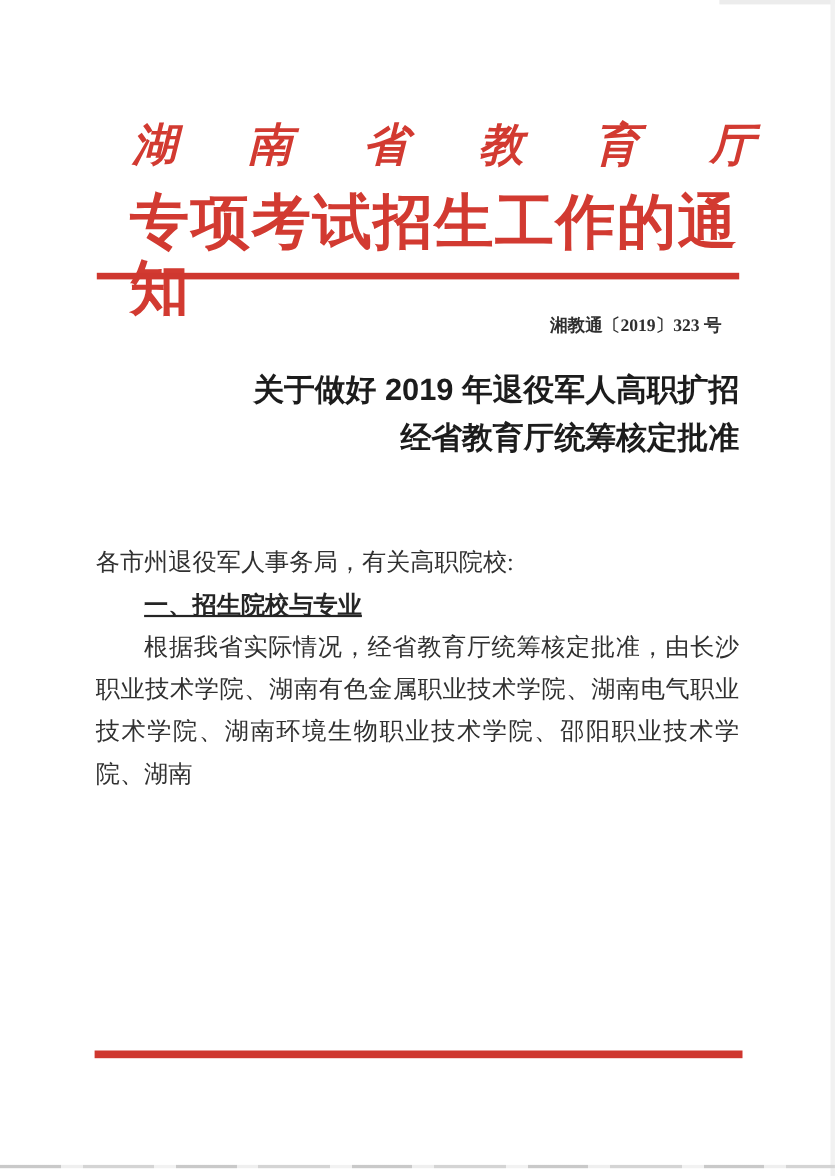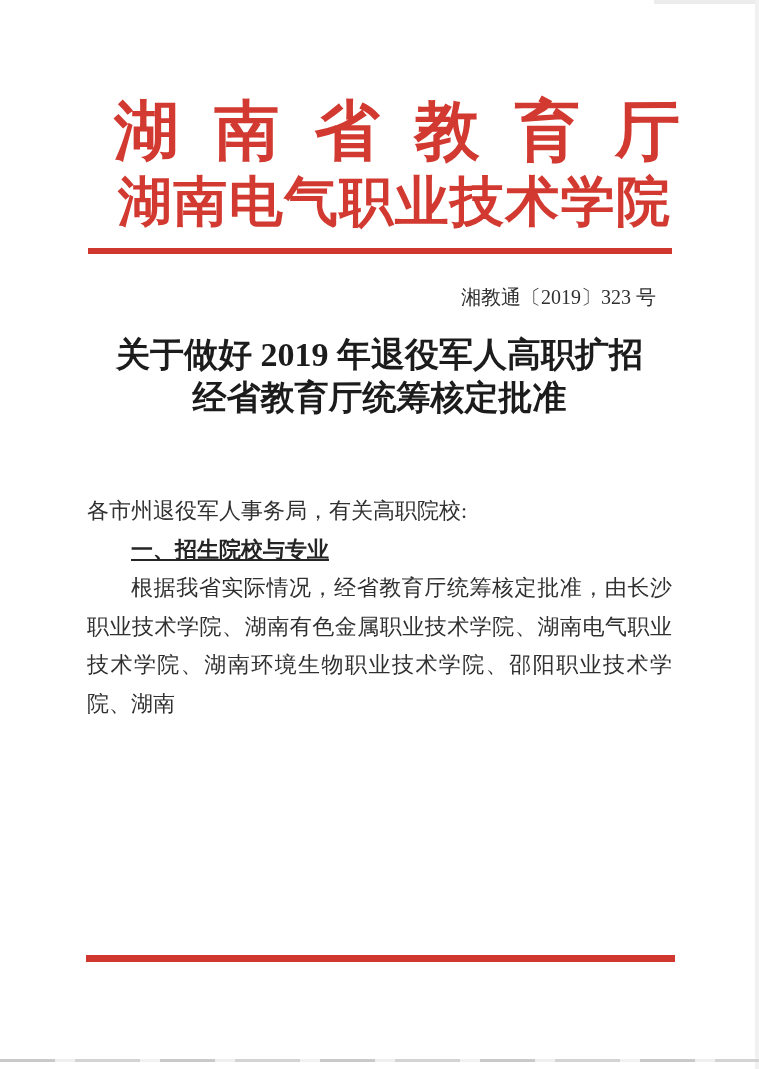--- a/index.html
+++ b/index.html
@@ -22,25 +22,26 @@
     color: #d23a31;
     font-weight: bold;
     white-space: nowrap;
     text-align: justify;
     text-align-last: justify;
     -moz-text-align-last: justify;
     line-height: 60px;
     font-family: "Liberation Serif", "DejaVu Serif", serif;
   }
   .agency-1 {
-    left: 114px;
+    left: 120px;
     top: 101px;
     width: 566px;
-    font-size: 65px;
+    font-size: 41px;
     white-space: normal;
+    font-style: italic;
   }
   .agency-2 {
     left: 118px;
     top: 172px;
     width: 552px;
     font-size: 54px;
     white-space: normal;
   }
 
   .red-rule {
@@ -62,38 +63,39 @@
 
   
   .doc-number {
     position: absolute;
     left: 87px;
     top: 283px;
     width: 585px;
     text-align: right;
     padding-right: 16px;
     box-sizing: border-box;
-    font-size: 20px;
+    font-size: 16px;
     line-height: 28px;
     color: #2f2f2f;
+    font-weight: bold;
   }
 
   
   .title {
     position: absolute;
     left: 87px;
     top: 333px;
     width: 585px;
     margin: 0;
-    text-align: center;
-    font-size: 34px;
+    text-align: right;
+    font-size: 28px;
     line-height: 43px;
     font-weight: bold;
     color: #1c1c1c;
-    font-family: Liberation Serif, serif;
+    font-family: Liberation Sans, sans-serif;
   }
   .title-line { display: block; }
 
   
   .doc-body {
     position: absolute;
     left: 87px;
     top: 452px;
     width: 585px;
     font-size: 22px;
@@ -146,21 +148,21 @@
     );
   }
 </style>
 </head>
 <body>
 
 <div class="page">
 
   <div class="letterhead">
     <div class="agency agency-1">湖南省教育厅</div>
-    <div class="agency agency-2">湖南电气职业技术学院</div>
+    <div class="agency agency-2">专项考试招生工作的通知</div>
   </div>
 
   <div class="red-rule rule-top"></div>
 
   <div class="doc-number">湘教通〔2019〕323 号</div>
 
   <h1 class="title">
     <span class="title-line">关于做好 2019 年退役军人高职扩招</span>
     <span class="title-line">经省教育厅统筹核定批准</span>
   </h1>

